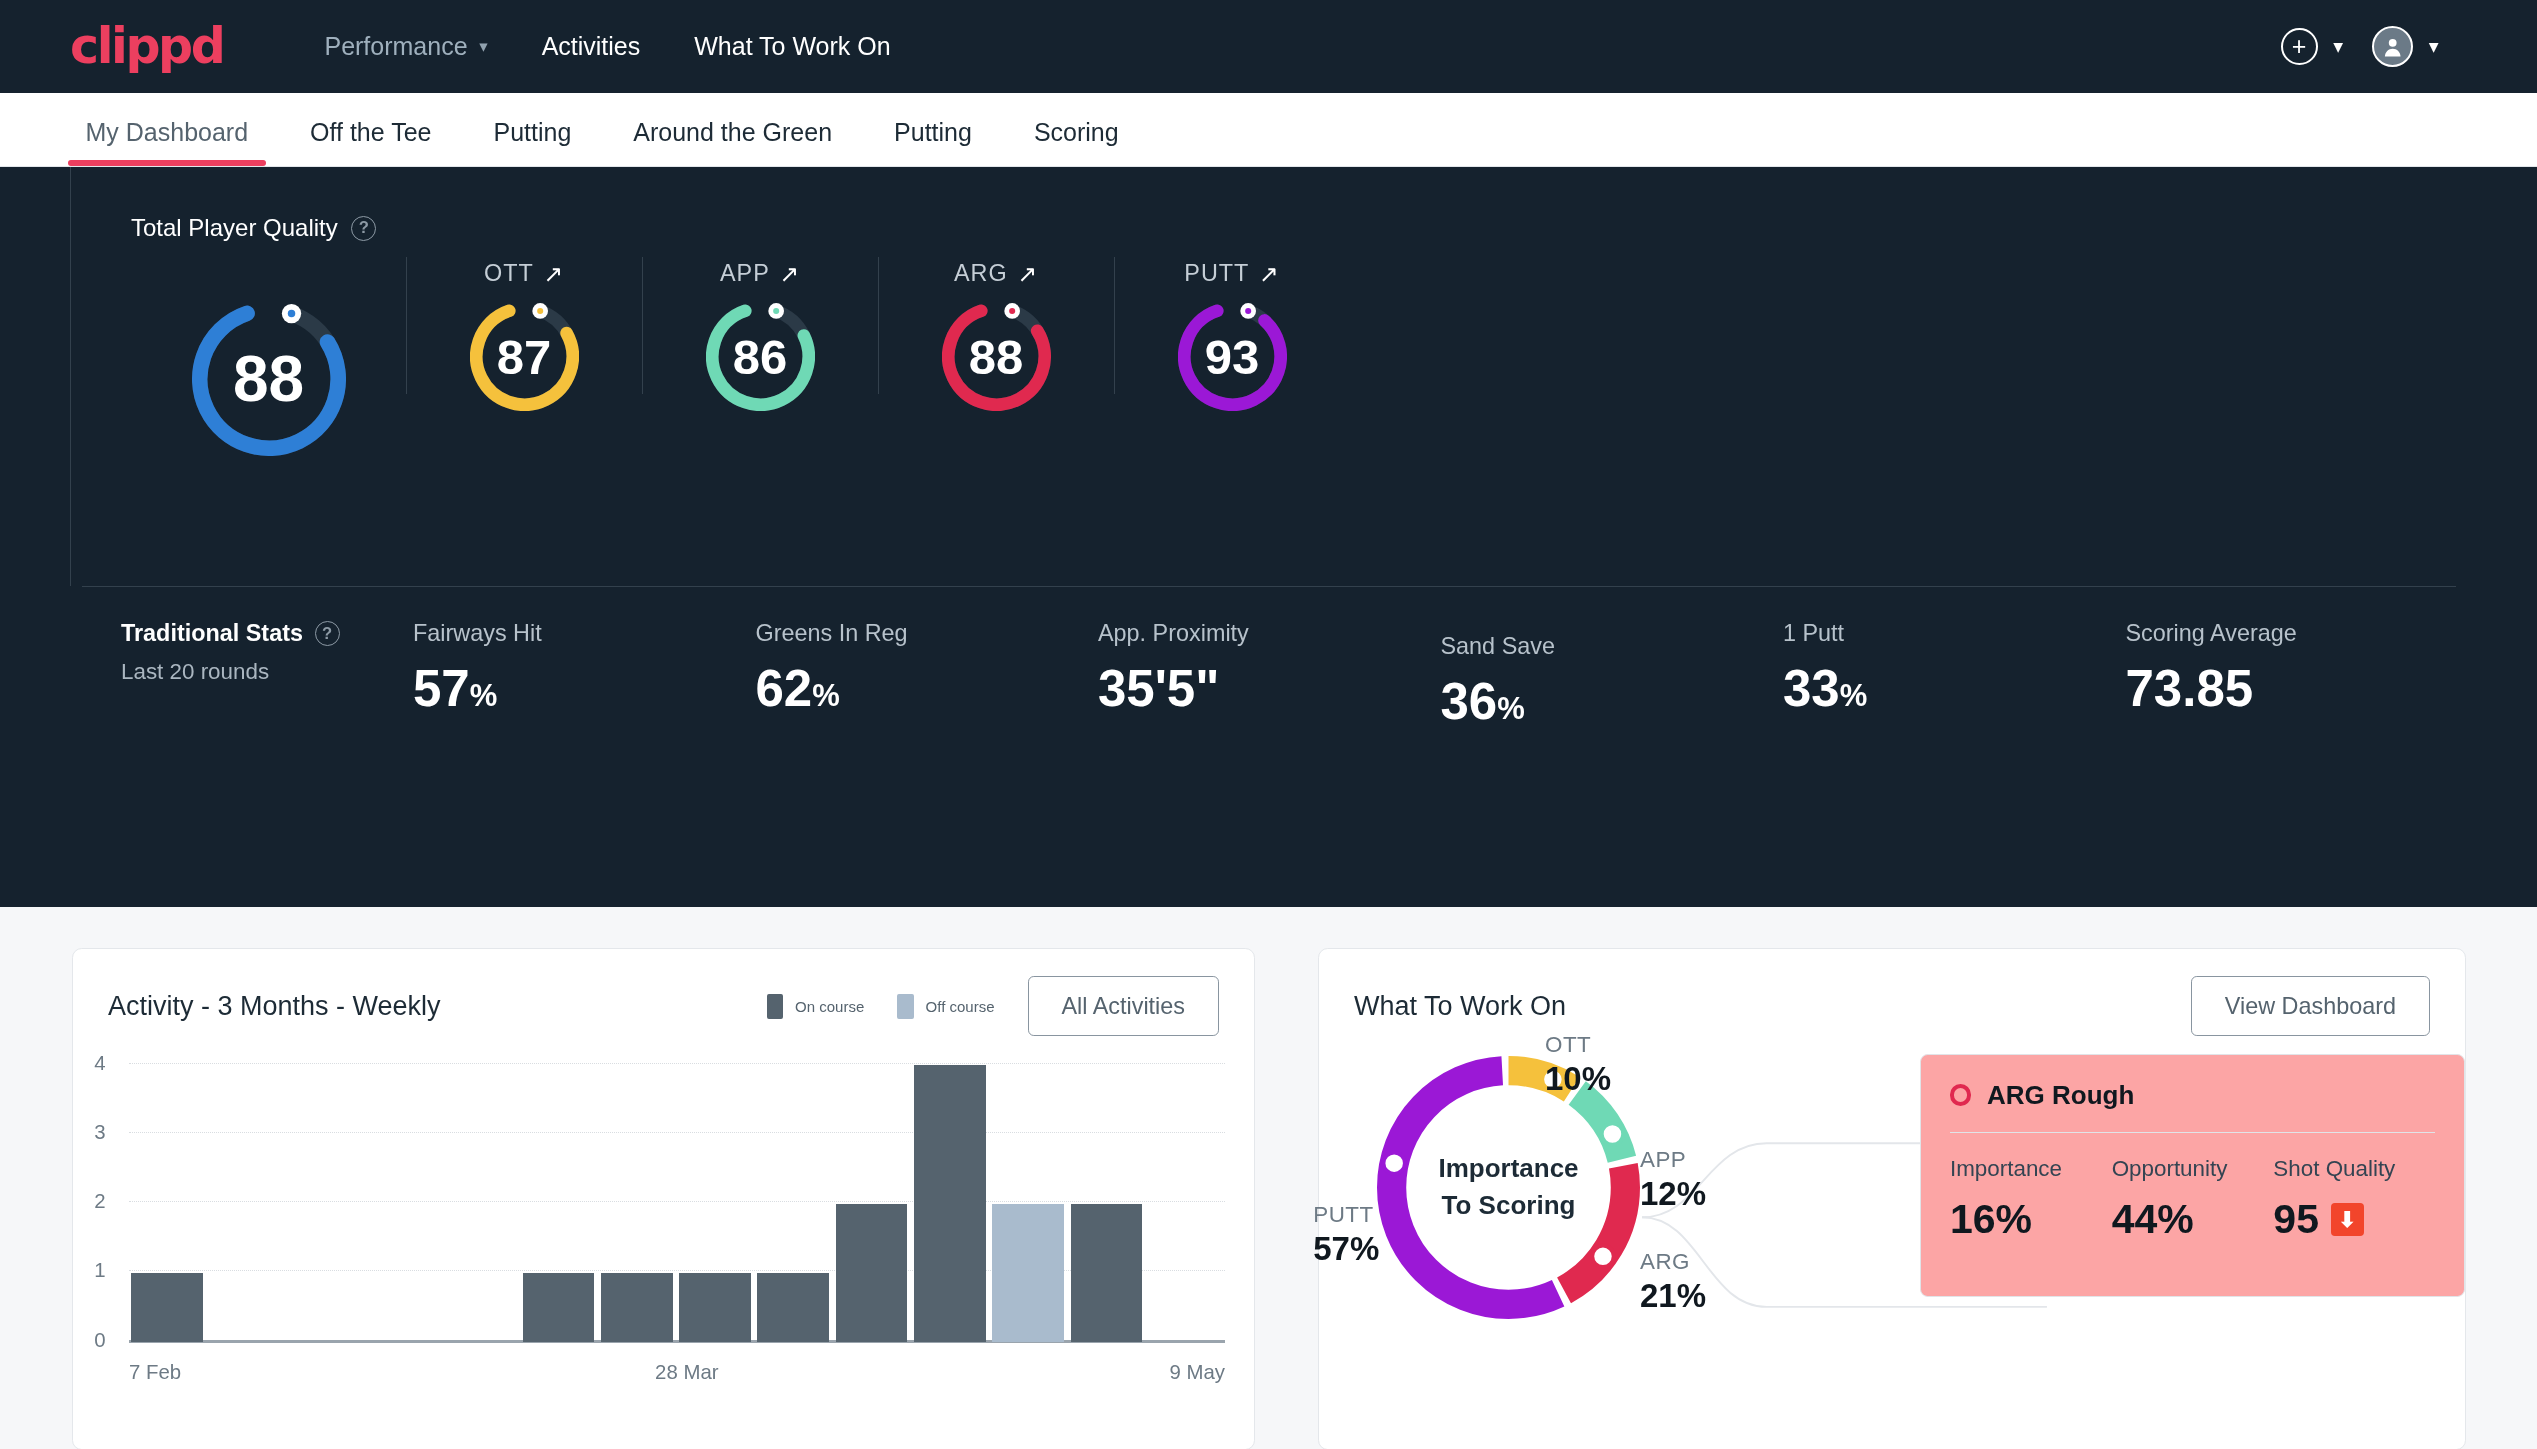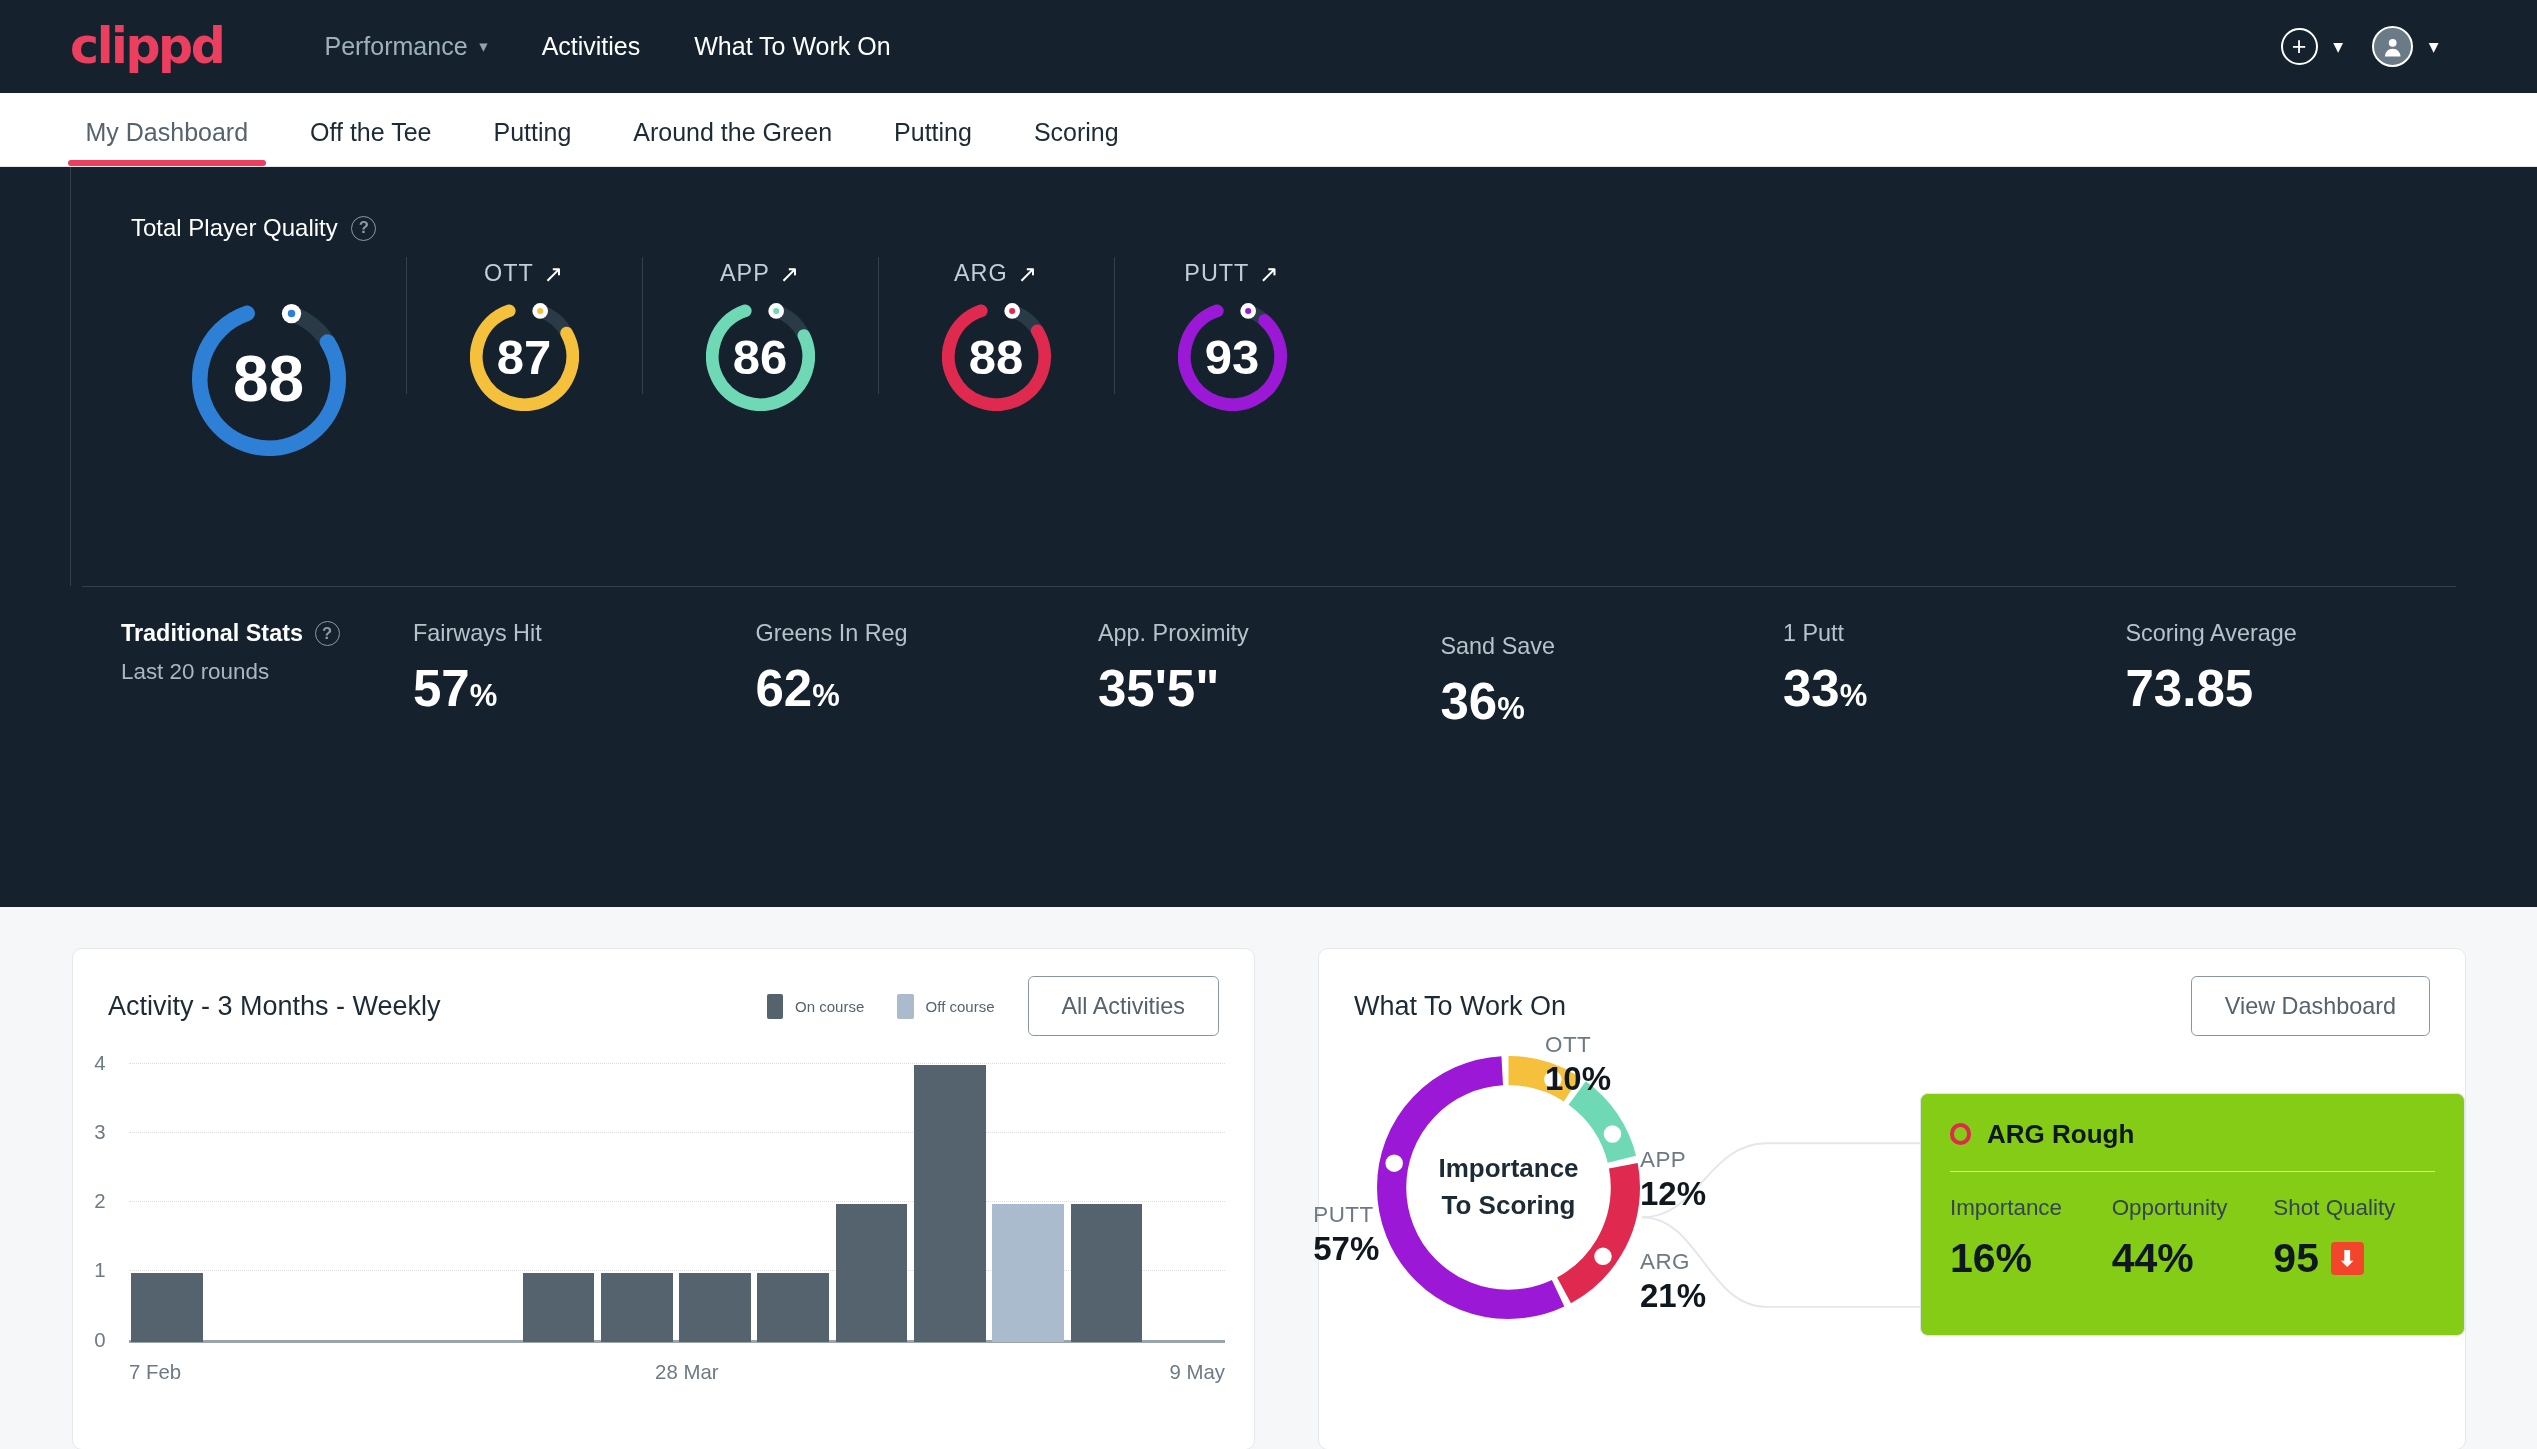--- a/index.html
+++ b/index.html
@@ -195,23 +195,22 @@
   .donut-center {
     position: absolute; inset: 0; display: flex; flex-direction: column;
     align-items: center; justify-content: center; font-size: 26px;
     color: #1d2b36; font-weight: bold; line-height: 1.42; text-align: center;
   }
   .dlabel { position: absolute; text-align: left; }
   .dlabel .dl-name { font-size: 22.4px; color: #6d7a85; letter-spacing: 0.5px; }
   .dlabel .dl-val { font-size: 33px; color: #10181f; font-weight: bold; margin-top: 1.9px; }
   .detail-panel {
     position: absolute; right: 0; top: 7.8px; width: 545px; height: 243px;
-    border: 1px solid #e1e4e8; border-radius: 7.8px; background: #84cc16;
+    border: 1px solid #e1e4e8; border-radius: 7.8px; background: #fca5a5;
     padding: 25px 29px;
-    margin-top: 39px;
   }
   .dp-head { display: flex; align-items: center; gap: 15.6px; }
   .dp-dot {
     width: 21.4px; height: 21.4px; border-radius: 50%;
     border: 4.9px solid #e0294f;
   }
   .dp-title { font-size: 26px; color: #10181f; font-weight: bold; }
   .dp-rule { height: 1px; background: #e1e4e8; margin: 21.4px 0 0 0; }
   .dp-cols { display: flex; margin-top: 23.4px; }
   .dp-col { flex: 1; }

